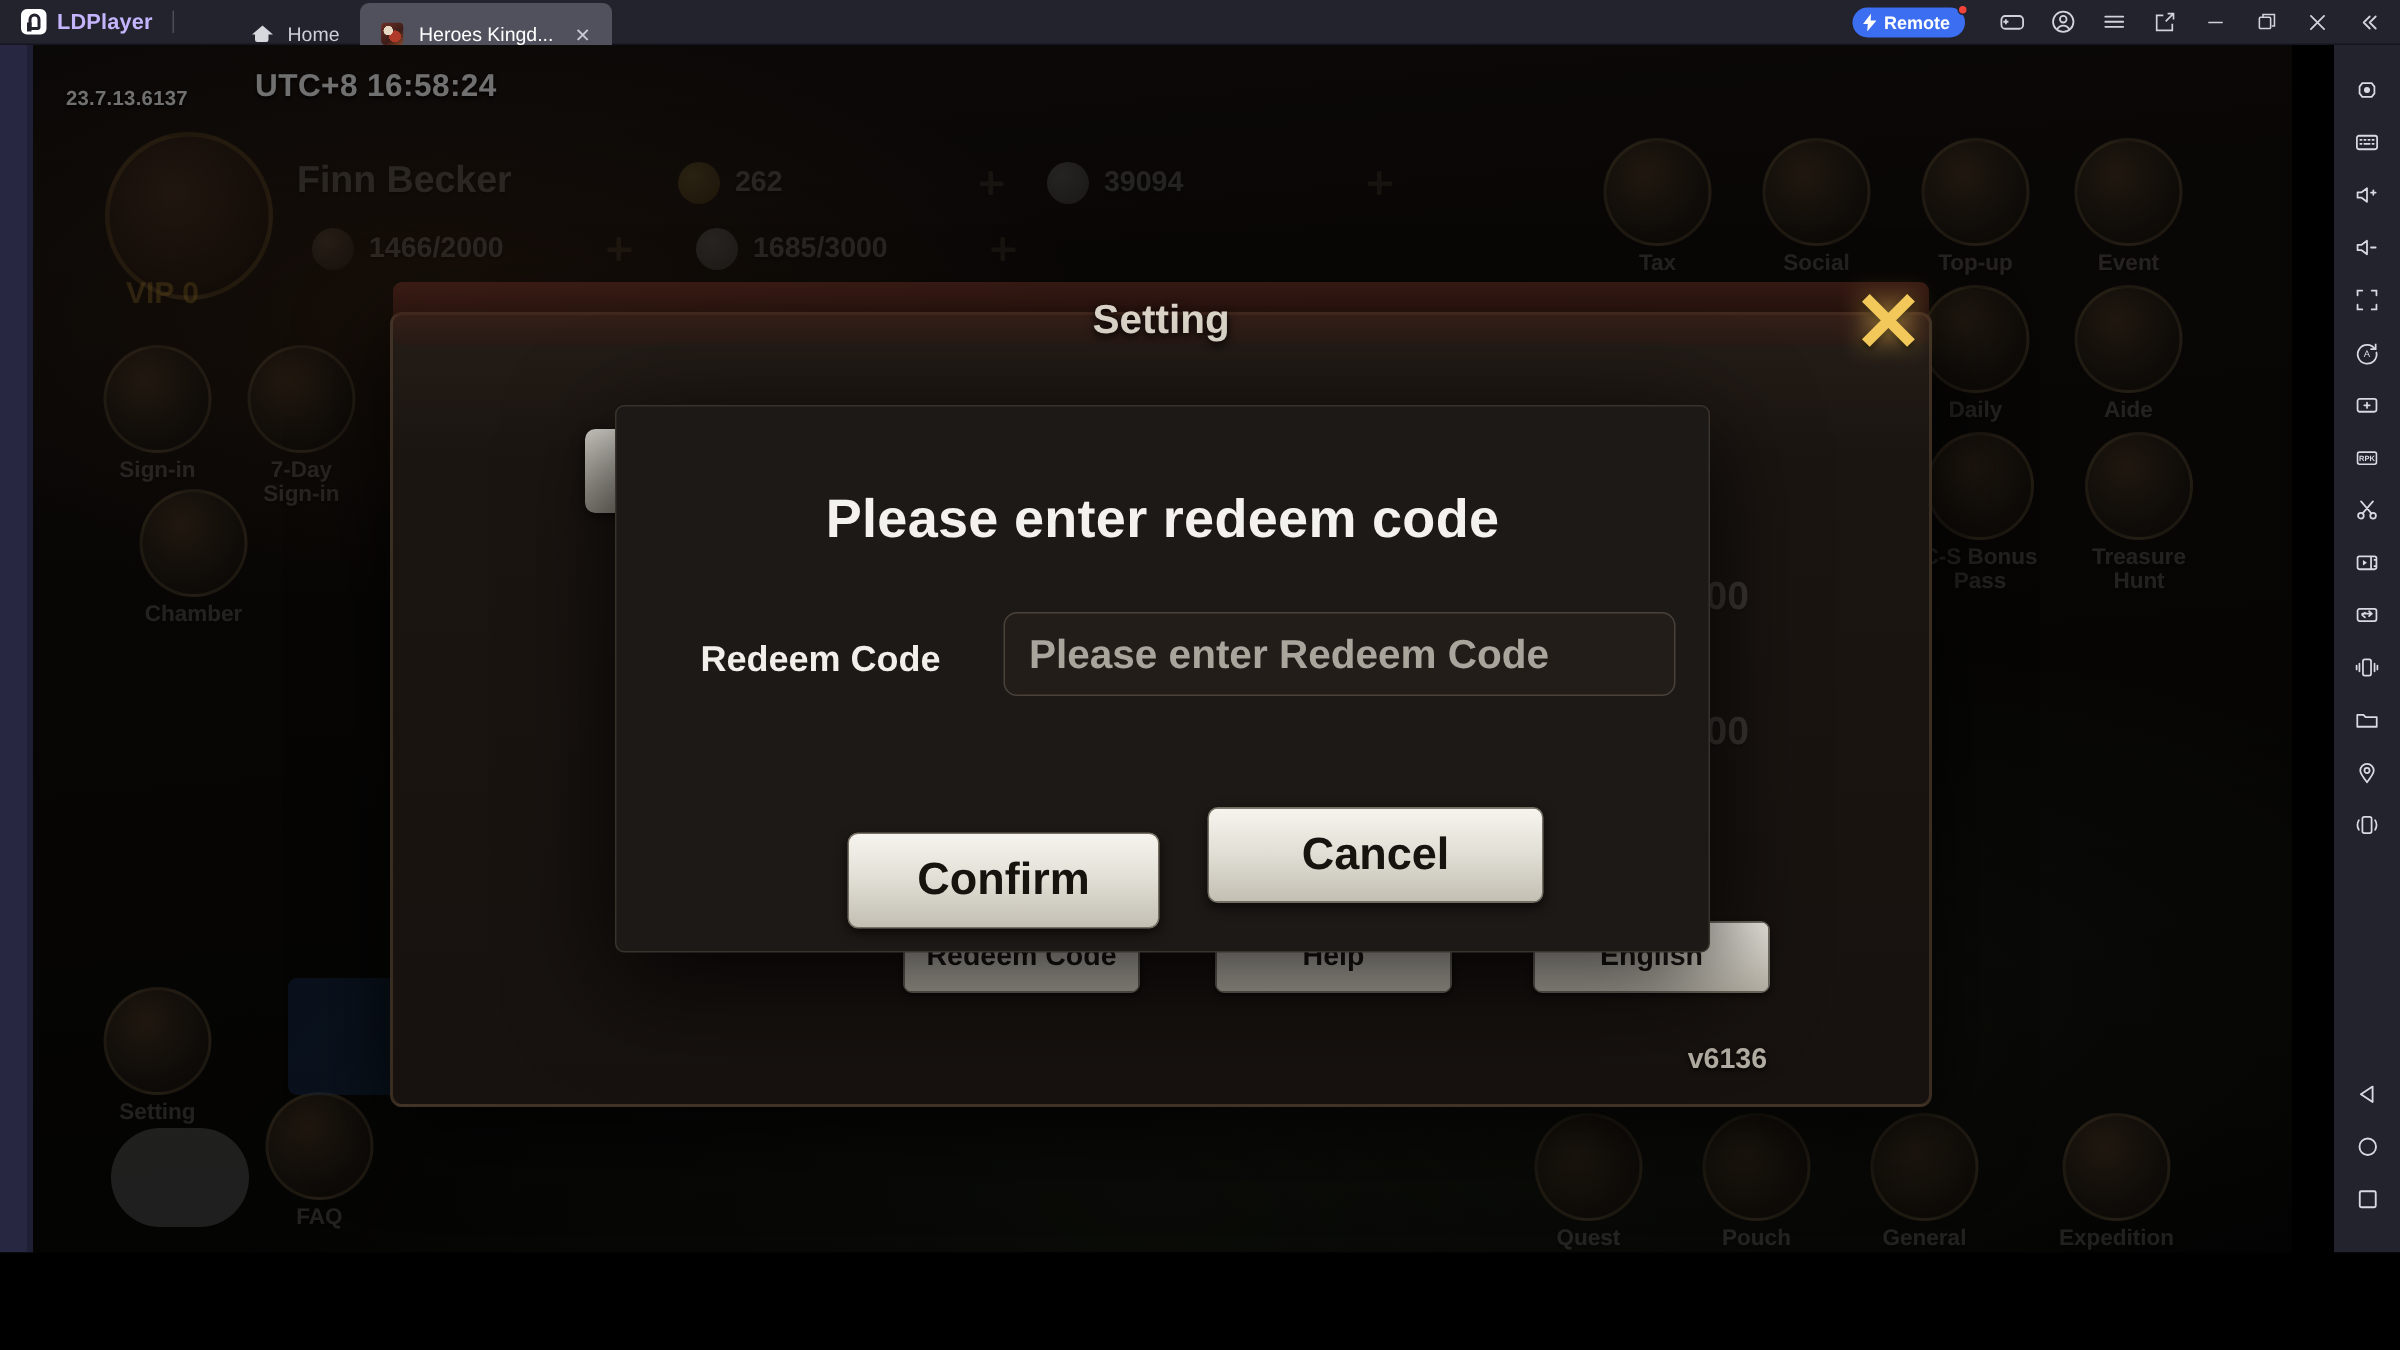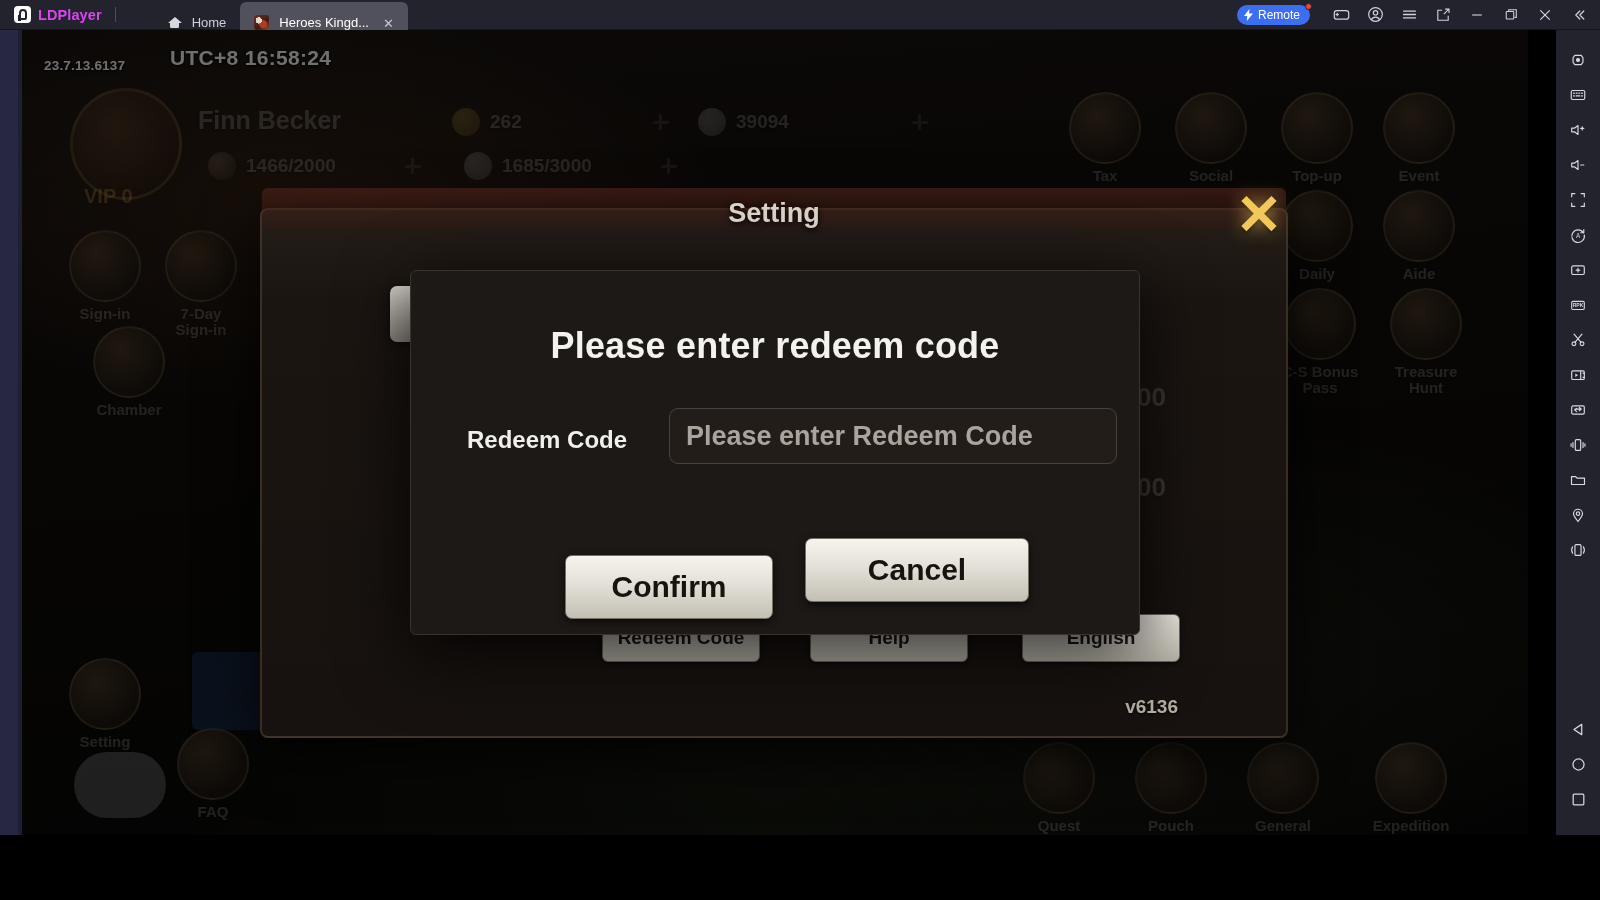--- a/index.html
+++ b/index.html
@@ -21,21 +21,21 @@
   }
   .brand-logo::after{
     content:""; position:absolute; left:4.5px; top:3px; width:8px; height:11px;
     border:2.4px solid #23232e; border-radius:4px 4px 2px 2px; border-right-color:#23232e;
     box-sizing:border-box;
   }
   .brand-logo::before{
     content:""; position:absolute; left:4.2px; top:8.5px; width:3px; height:6px;
     background:#23232e;
   }
-  .brand-name{ color:#d946ef; font-size:14.5px; font-weight:700; letter-spacing:.1px; }
+  .brand-name{ color:#c4b5fd; font-size:14.5px; font-weight:700; letter-spacing:.1px; }
   .brand-sep{ width:1px; height:15px; background:#4c4c5a; margin-left:13px; }
 
   .tabs{ display:flex; align-items:flex-end; height:30px; margin-left:38px; }
   .tab{
     height:26px; display:flex; align-items:flex-end; gap:10px; padding:0 14px;
     border-radius:6px 6px 0 0; font-size:13px; color:#cfcfd8; cursor:default;
   }
   .tab.active{ background:#51515e; color:#ffffff; height:28px; }
   .tab .tab-label{ white-space:nowrap; }
   .home-ic{ width:14px; height:13px; position:relative; display:inline-block; }
@@ -53,21 +53,21 @@
     background:
       radial-gradient(circle at 32% 36%, #e8d9c4 0 22%, transparent 23%),
       radial-gradient(circle at 62% 62%, #b03a2a 0 30%, transparent 31%),
       linear-gradient(140deg,#6e3027 0%,#3d1d18 60%,#8b4a2a 100%);
   }
   .tab-x{ font-size:13px; color:#c8c8d2; margin-left:4px; line-height:1; }
 
   .winctl{ margin-left:auto; display:flex; align-items:center; gap:0; padding-right:4px; height:30px; }
   .remote-btn{
     display:flex; align-items:center; gap:5px; height:20px; padding:0 10px 0 7px;
-    background:#3b6ef0; border-radius:10px; color:#fff; font-size:12px; font-weight:400;
+    background:#3b6ef0; border-radius:10px; color:#fff; font-size:12px; font-weight:700;
     position:relative; margin-right:14px;
   }
   .remote-btn .dot{
     position:absolute; right:-2px; top:-2px; width:7px; height:7px; border-radius:50%;
     background:#f0443b; border:1px solid #23232e;
   }
   .bolt{ width:9px; height:12px; display:block; }
   .ctl{
     width:34px; height:30px; display:flex; align-items:center; justify-content:center;
     color:#d2d2dc;

